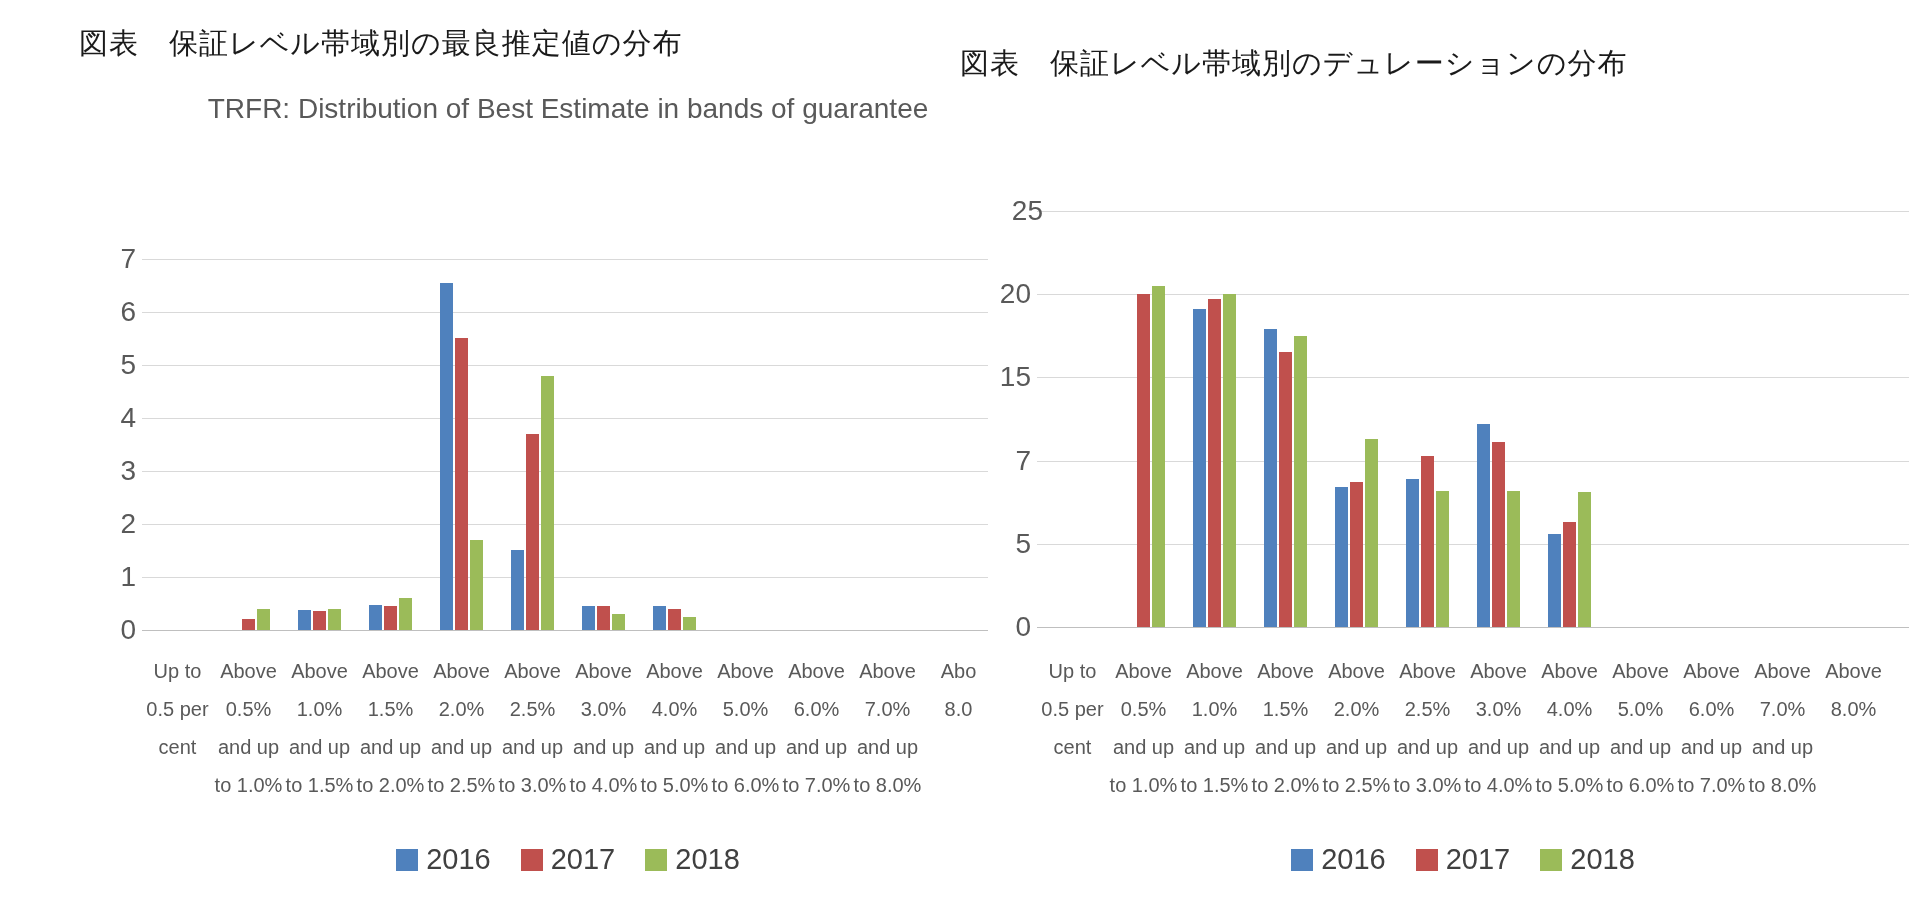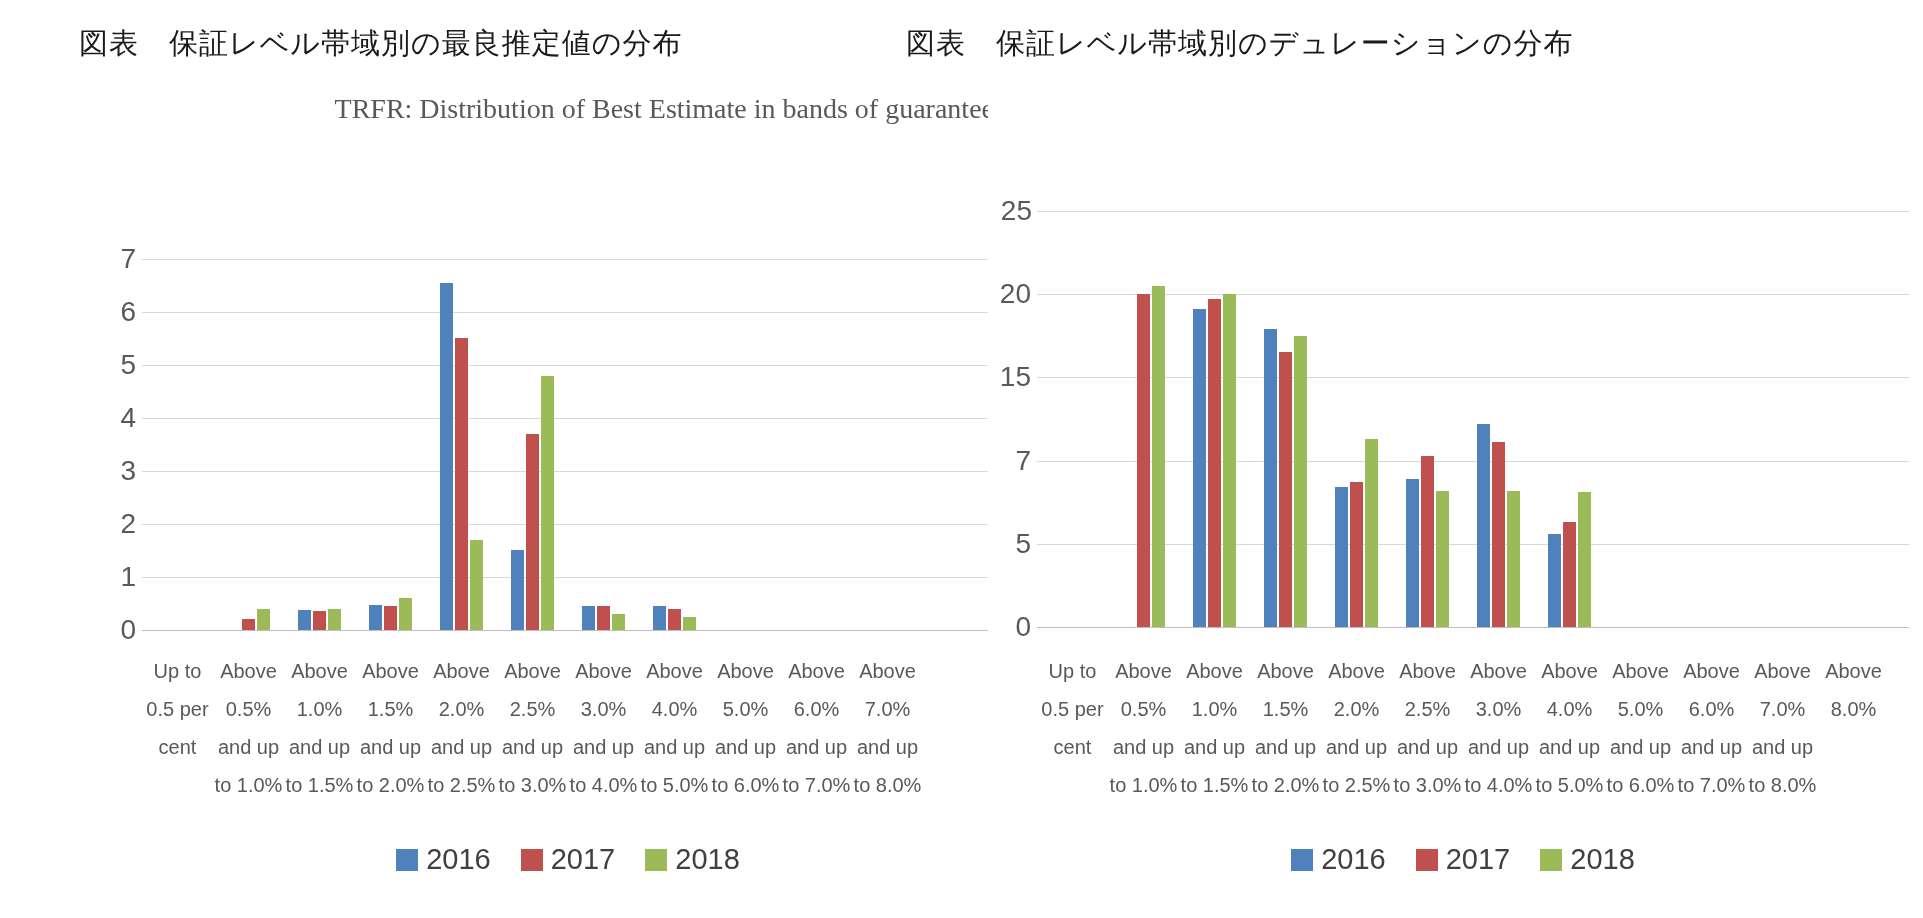--- a/index.html
+++ b/index.html
@@ -1,26 +1,26 @@
 <!DOCTYPE html>
 <html><head>
 <meta charset="utf-8">
 <style>
   html,body{margin:0;padding:0;background:#ffffff;}
   body{width:1923px;height:918px;position:relative;overflow:hidden;
        font-family:"Liberation Sans","DejaVu Sans",sans-serif;}
   .jp-heading{position:absolute;top:24px;font-family:"Liberation Serif","DejaVu Serif",serif;
        font-size:29px;color:#1a1a1a;letter-spacing:1px;white-space:nowrap;}
   #jp-left{left:79px;}
-  #jp-right{left:906px;}
+  #jp-right{left:960px;margin-top:20px;}
   .chart-panel{position:absolute;top:0;height:918px;overflow:hidden;}
   #chart-left{left:40px;width:948px;}
   #chart-right{left:992px;width:931px;}
-  .chart-title{position:absolute;text-align:right;color:#595959;font-size:28px;line-height:46px;
-       font-family:Liberation Serif, serif;}
+  .chart-title{position:absolute;text-align:center;color:#595959;font-size:28px;line-height:46px;
+       font-family:Liberation Sans, sans-serif;}
   .plot{position:absolute;}
   .gridline{position:absolute;left:0;height:1px;background:#d9d9d9;}
   .gridline.baseline{background:#bfbfbf;}
   .cats{position:absolute;left:0;top:0;bottom:0;display:flex;}
   .cat{height:100%;display:flex;align-items:flex-end;justify-content:center;gap:2px;}
   .bar{width:13px;}
   .ylabel{position:absolute;height:32px;line-height:32px;text-align:right;
        color:#595959;font-size:28px;}
   .xlabels{position:absolute;display:flex;}
   .xlabel{text-align:center;color:#595959;font-size:20px;line-height:38px;white-space:nowrap;overflow:visible;}
@@ -178,20 +178,24 @@
         <div>6.0%</div>
         <div>and up</div>
         <div>to 7.0%</div>
       </div>
       <div class="xlabel" style="width: 71px;">
         <div>Above</div>
         <div>7.0%</div>
         <div>and up</div>
         <div>to 8.0%</div>
       </div>
+      <div class="xlabel" style="width: 71px;">
+        <div>Abo</div>
+        <div>8.0</div>
+      </div>
     </div>
     <div class="legend" style="left: 102px; top: 845px; width: 852px;">
       <div class="legend-item">
         <span class="legend-swatch" style="background: rgb(79, 129, 189);"></span>
         <span class="legend-label">2016</span>
       </div>
       <div class="legend-item">
         <span class="legend-swatch" style="background: rgb(192, 80, 77);"></span>
         <span class="legend-label">2017</span>
       </div>
@@ -265,21 +269,21 @@
           <div class="bar" style="height: 0px; background: rgb(192, 80, 77);"></div>
           <div class="bar" style="height: 0px; background: rgb(155, 187, 89);"></div>
         </div>
         <div class="cat" style="width: 71px;">
           <div class="bar" style="height: 0px; background: rgb(79, 129, 189);"></div>
           <div class="bar" style="height: 0px; background: rgb(192, 80, 77);"></div>
           <div class="bar" style="height: 0px; background: rgb(155, 187, 89);"></div>
         </div>
       </div>
     </div>
-    <div class="ylabel" style="left: 1px; width: 39px; top: 195px;">25</div>
+    <div class="ylabel" style="left: 12px; width: 39px; top: 195px;">25</div>
     <div class="ylabel" style="left: 0px; width: 39px; top: 278.2px;">20</div>
     <div class="ylabel" style="left: 0px; width: 39px; top: 361.4px;">15</div>
     <div class="ylabel" style="left: 0px; width: 39px; top: 444.6px;">7</div>
     <div class="ylabel" style="left: 0px; width: 39px; top: 527.8px;">5</div>
     <div class="ylabel" style="left: 0px; width: 39px; top: 611px;">0</div>
     <div class="xlabels" style="left: 45px; top: 652px; width: 852px;">
       <div class="xlabel" style="width: 71px;">
         <div>Up to</div>
         <div>0.5 per</div>
         <div>cent</div>

